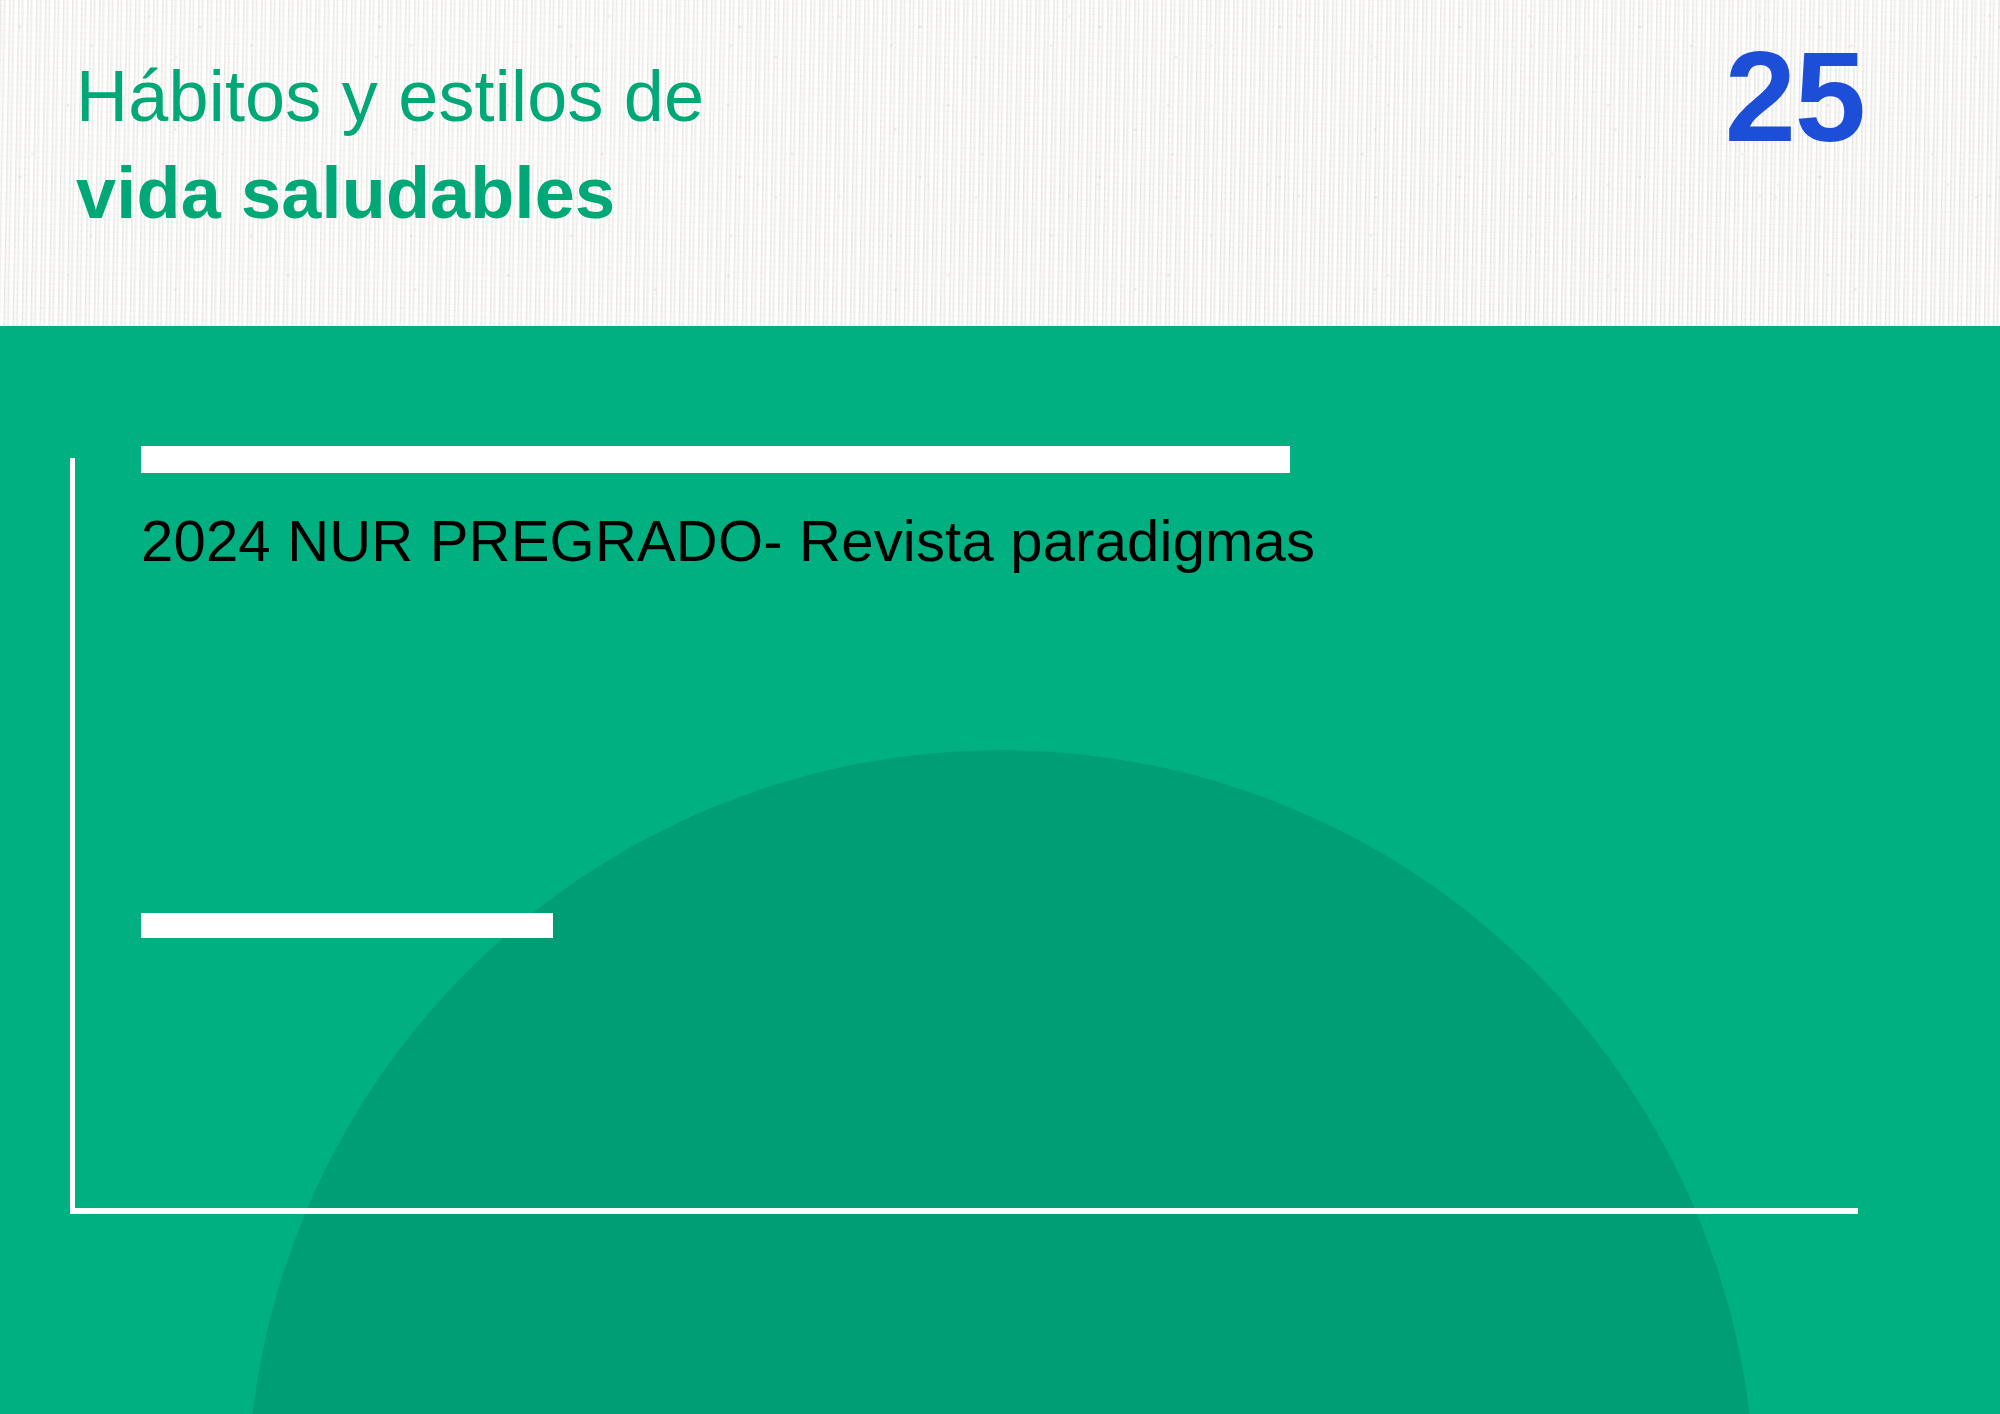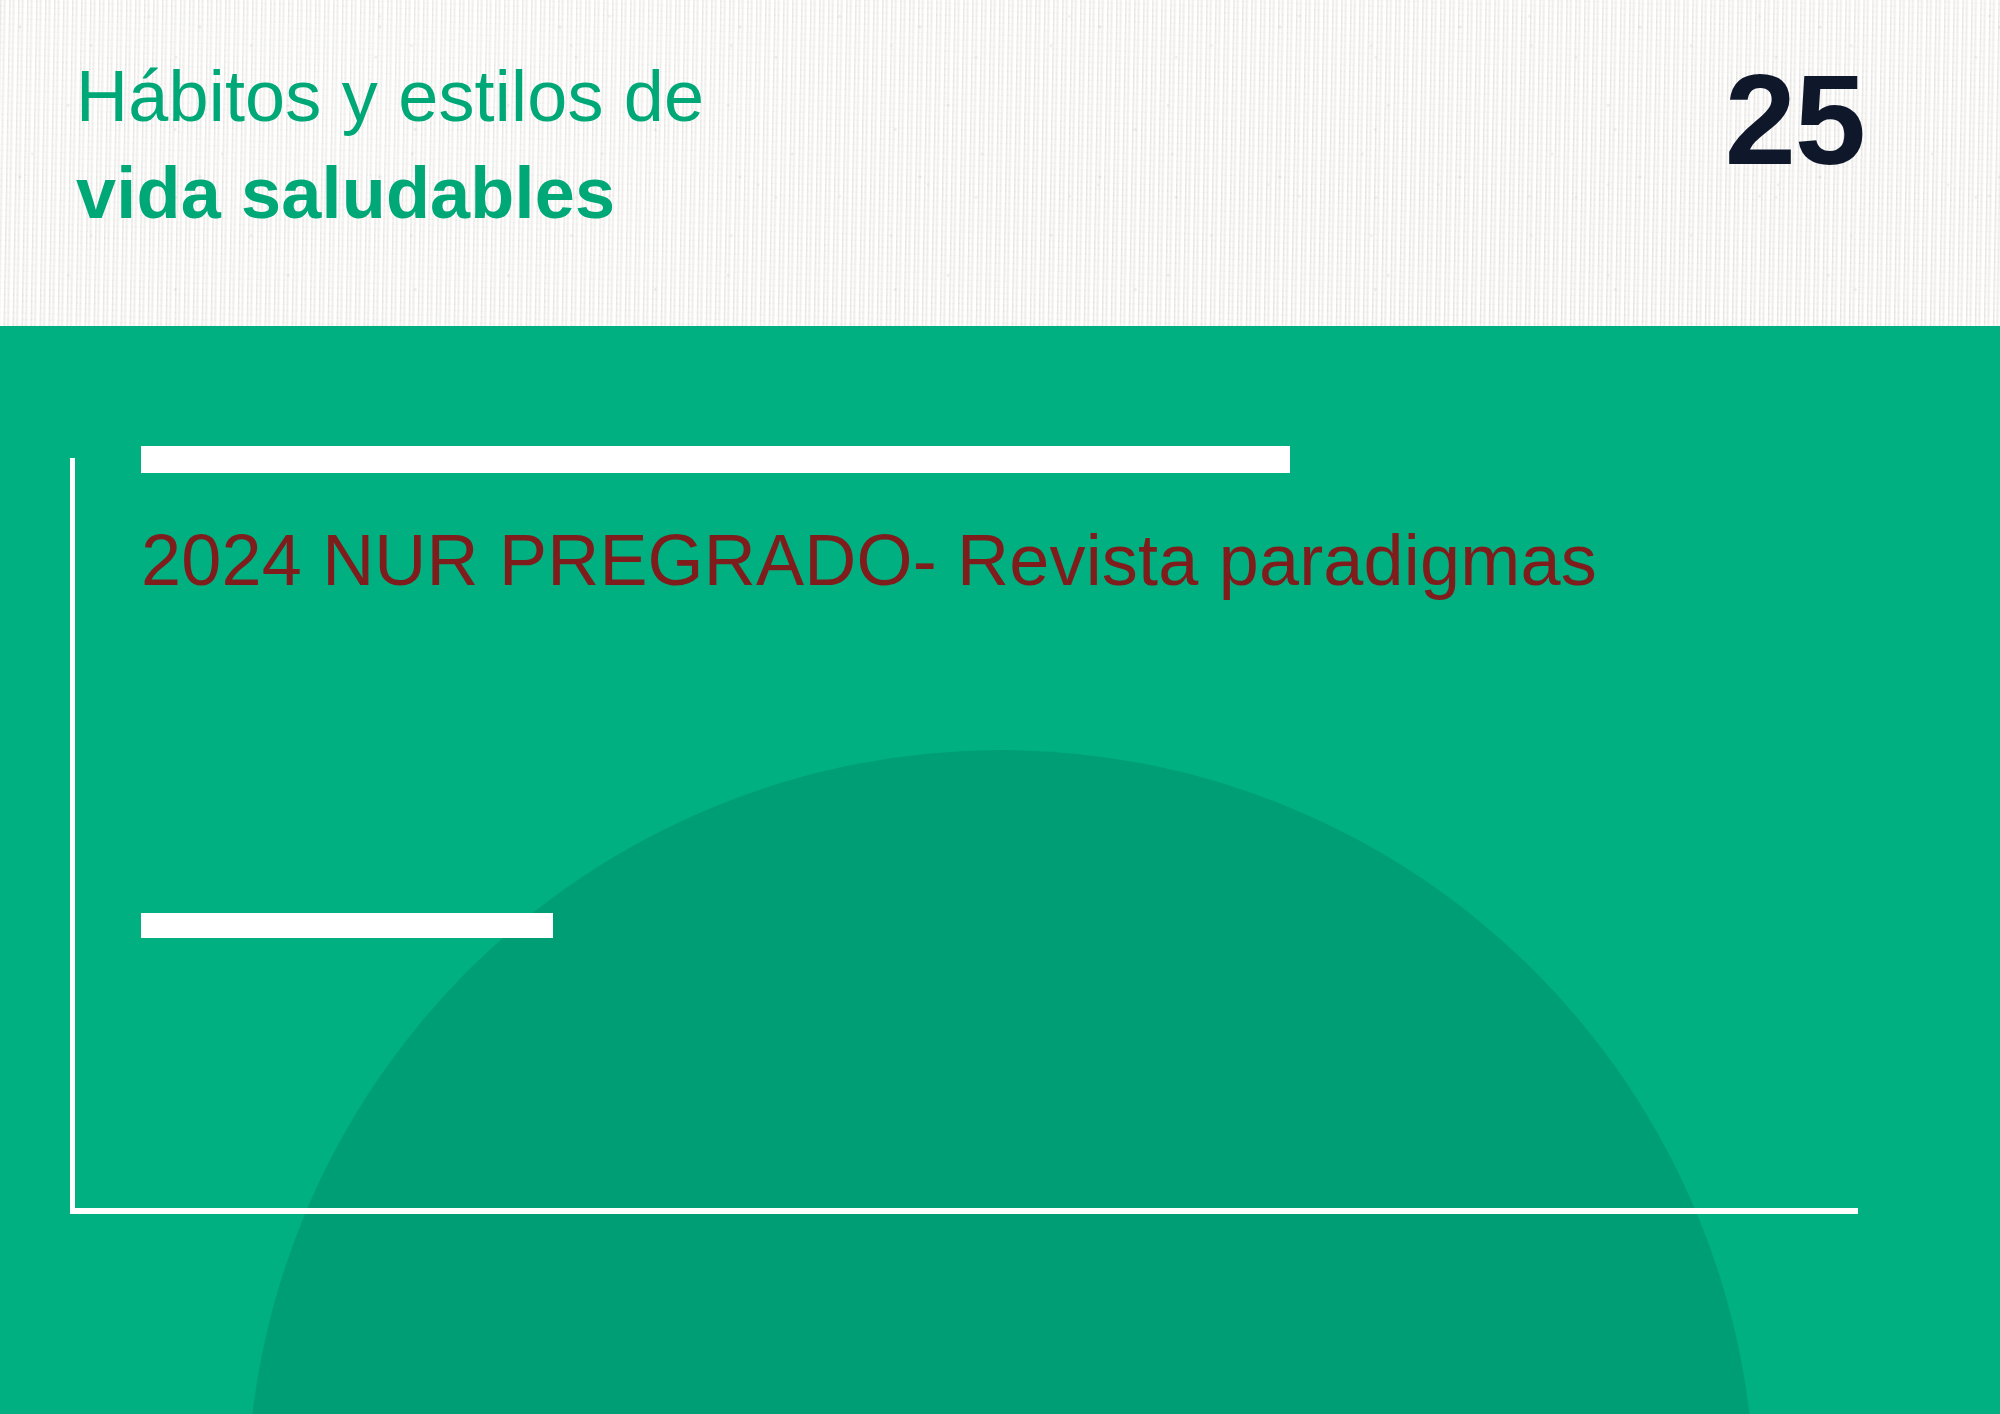--- a/index.html
+++ b/index.html
@@ -82,25 +82,25 @@
     line-height: 1.35;
     color: #00a877;
     letter-spacing: 0.2px;
   }
   .header-title .line1 { display: block; font-weight: 400; }
   .header-title .line2 { display: block; font-weight: 700; }
 
   .page-number {
     position: absolute;
     right: 135px;
-    top: 56px;
+    top: 33px;
     font-size: 128px;
     line-height: 1;
     font-weight: 700;
-    color: #0f172a;
+    color: #1d4ed8;
     letter-spacing: -1px;
   }
 
   
   .body-panel {
     position: absolute;
     left: 0;
     top: 326px;
     width: 2000px;
     height: 1088px;
@@ -150,26 +150,26 @@
     left: 141px;
     top: 587px;            
     width: 412px;
     height: 25px;
     background: #ffffff;
   }
 
   .body-caption {
     position: absolute;
     left: 141px;
-    top: 189px;            
+    top: 179px;            
     width: 1700px;
-    font-size: 72px;
+    font-size: 58px;
     line-height: 1.25;
     font-weight: 400;
-    color: #7f1d1d;
+    color: #000000;
     letter-spacing: 0.2px;
     white-space: nowrap;
   }
 </style>
 </head>
 <body>
 
 <div class="slide">
 
   <div class="header">

